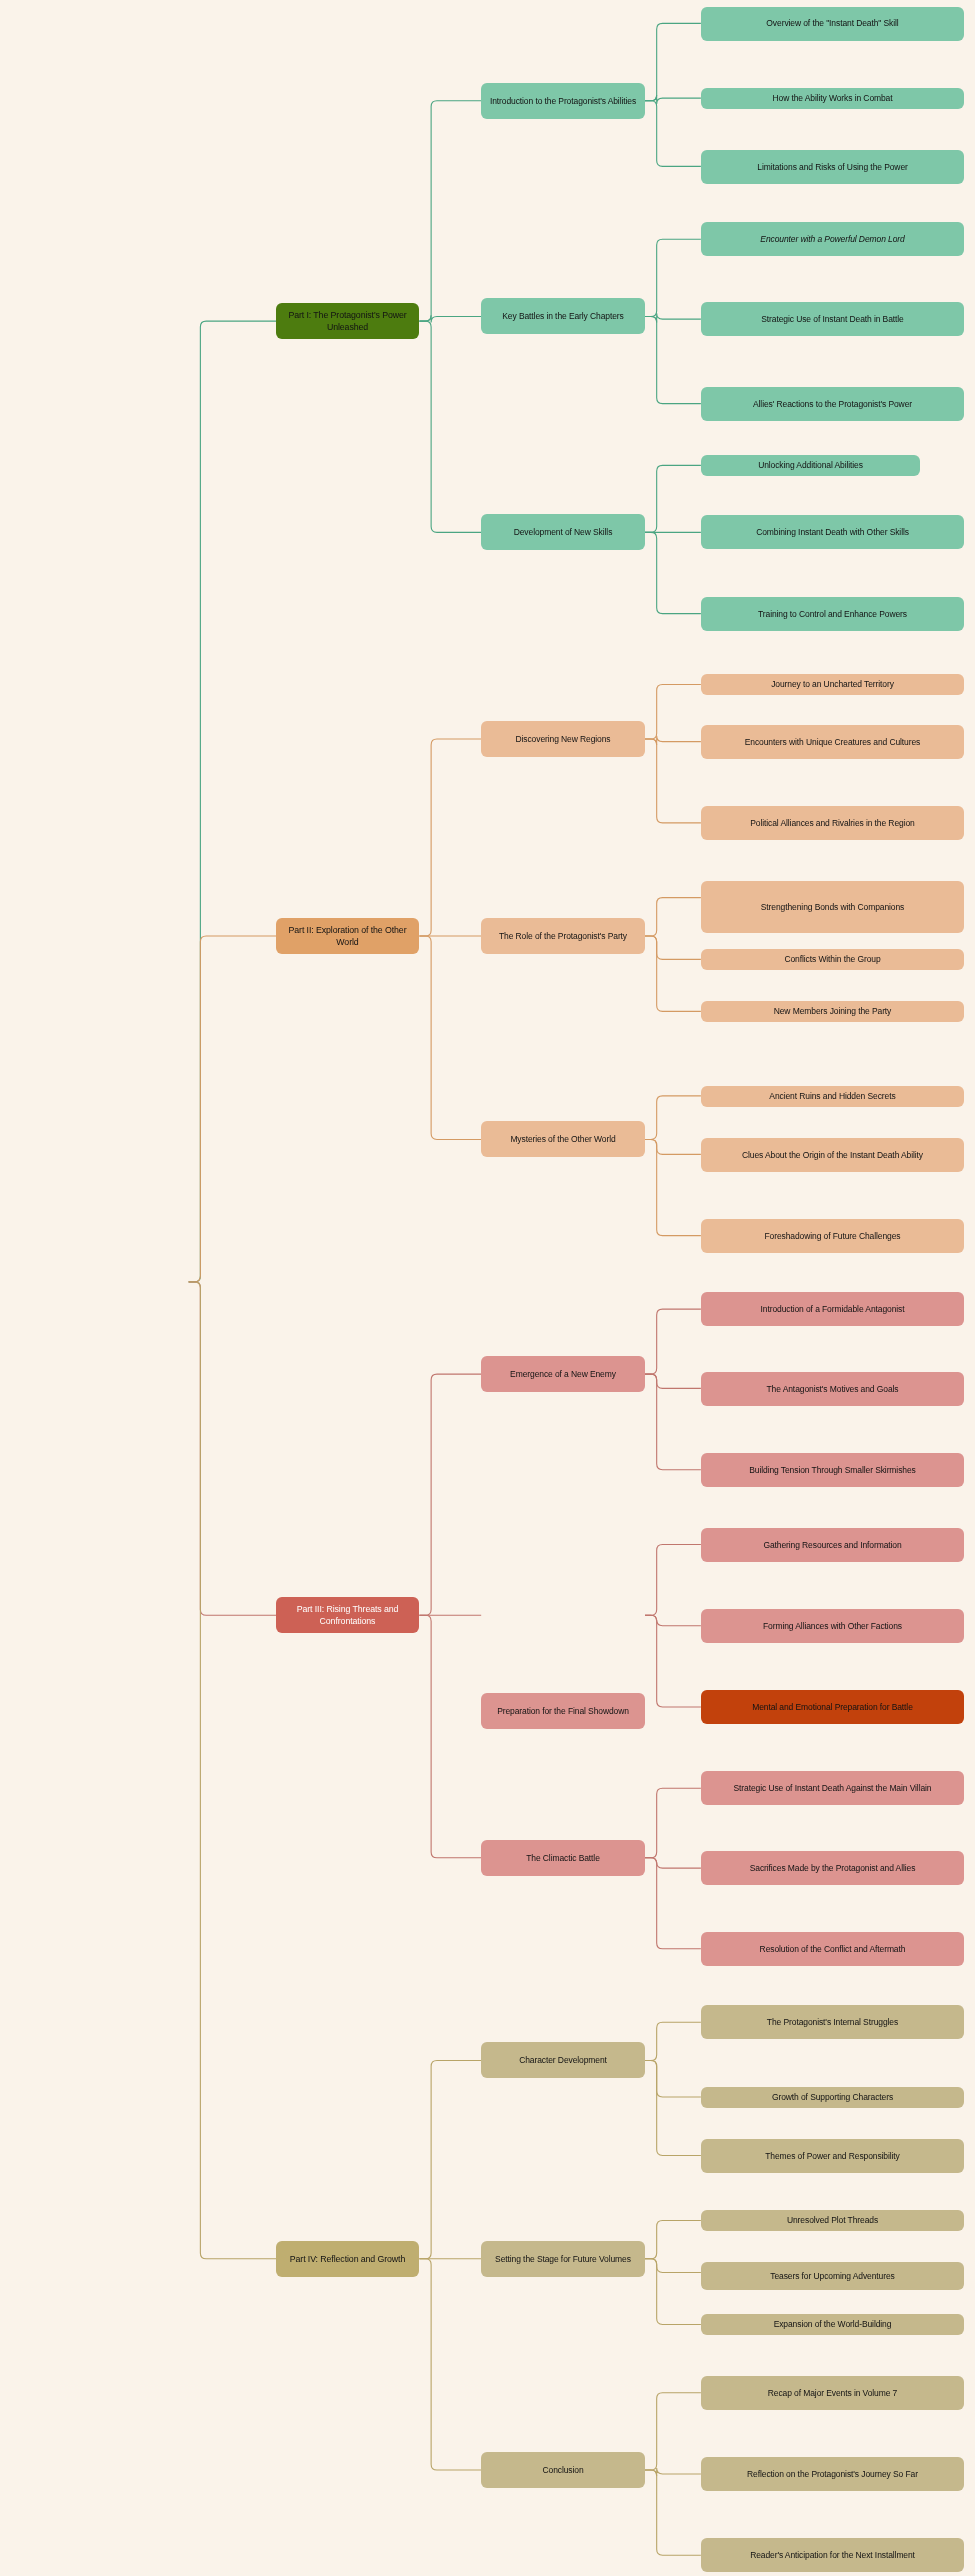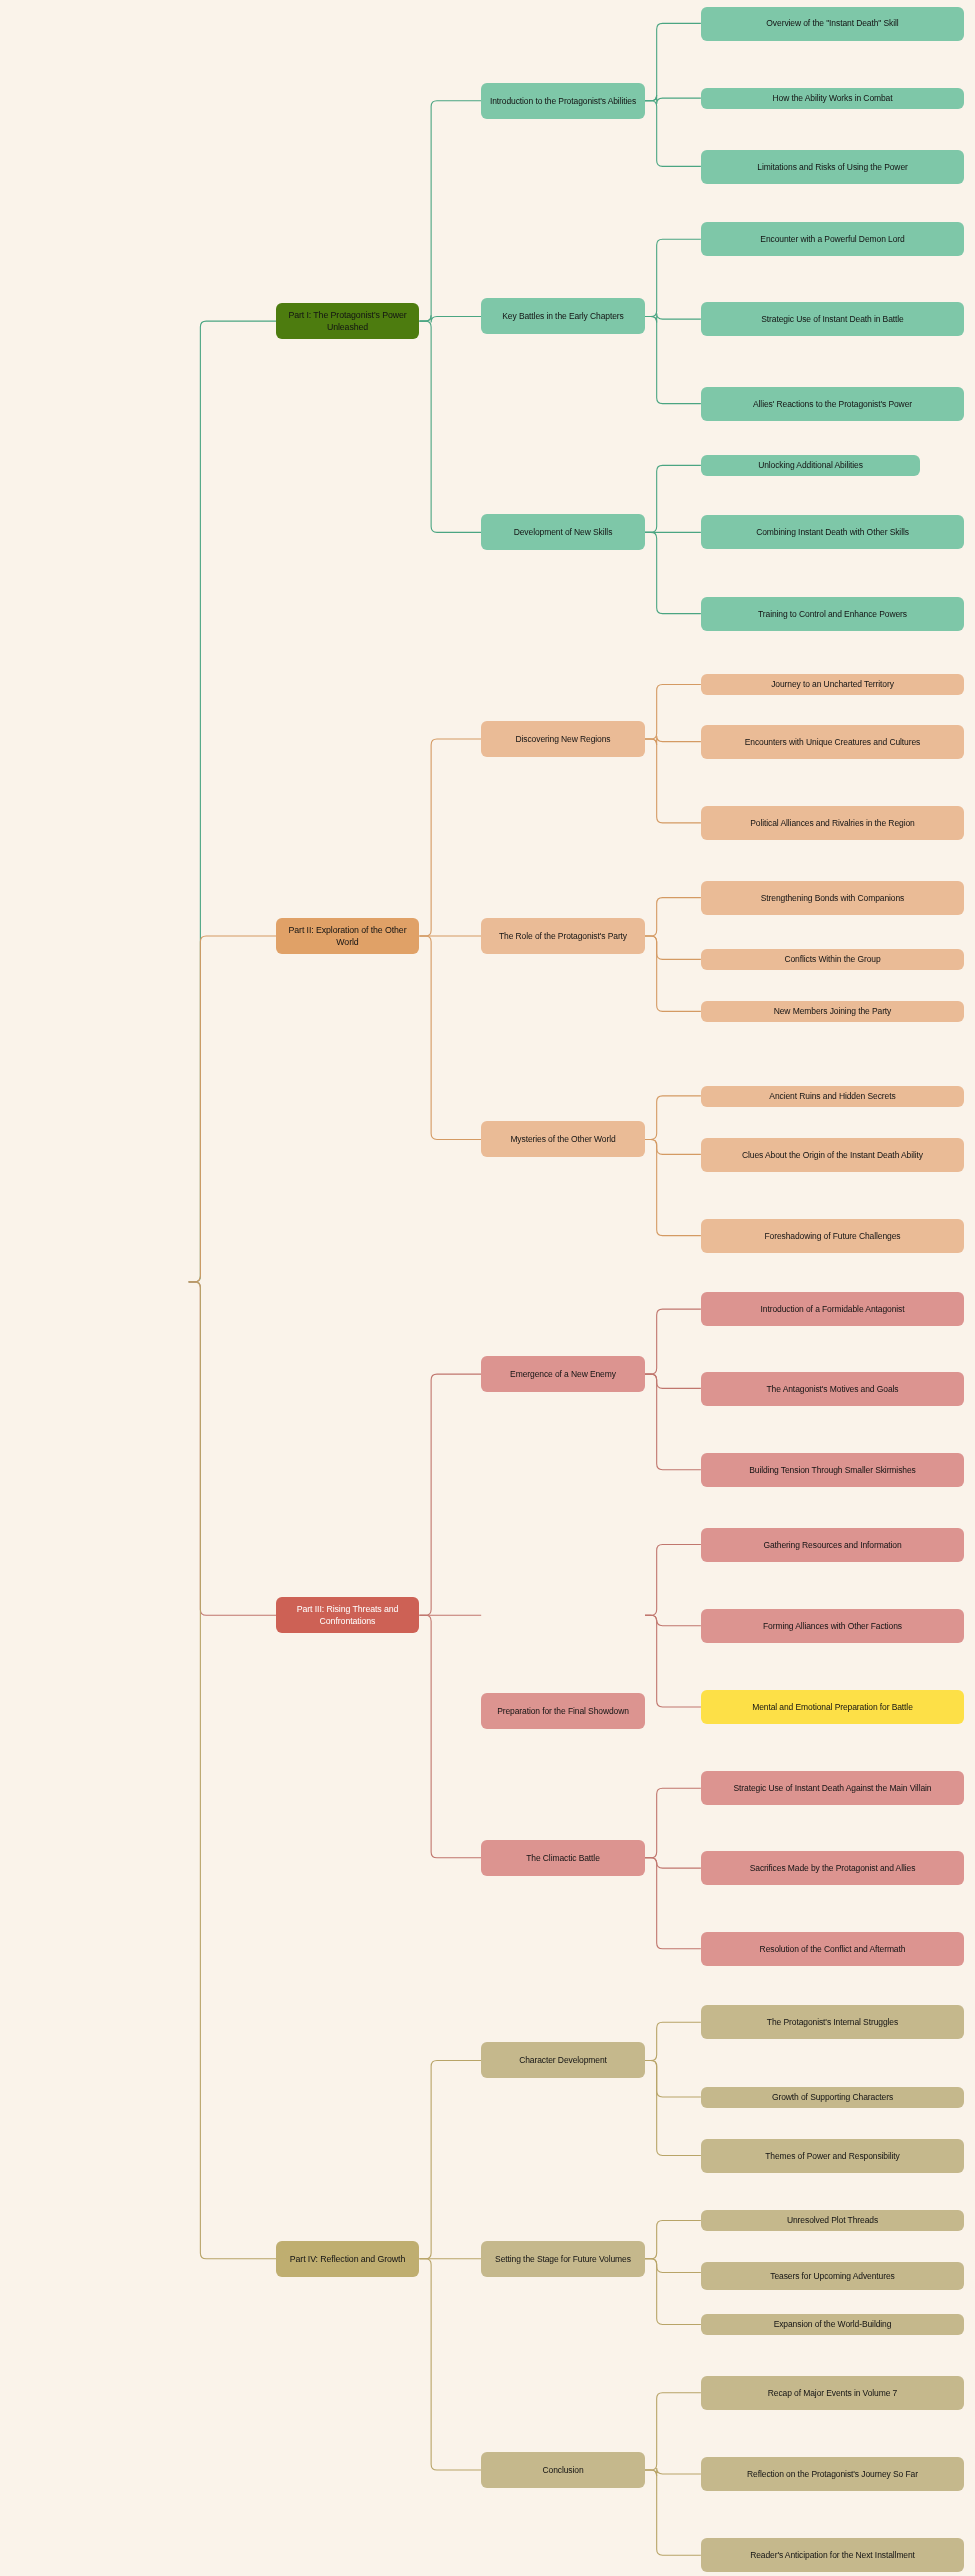--- a/index.html
+++ b/index.html
@@ -122,21 +122,21 @@
     </div>
     <div class="node node-l3" style="left: 701px; top: 88px; width: 263px; min-height: 21px; height: 21px; background: rgb(126, 199, 168); color: rgb(19, 19, 19);">
       <span class="txt">How the Ability Works in Combat</span>
     </div>
     <div class="node node-l3" style="left: 701px; top: 150px; width: 263px; min-height: 34px; height: 34px; background: rgb(126, 199, 168); color: rgb(19, 19, 19);">
       <span class="txt">Limitations and Risks of Using the Power</span>
     </div>
     <div class="node node-l2" style="left: 481px; top: 298px; width: 164px; min-height: 36px; height: 36px; background: rgb(126, 199, 168); color: rgb(19, 19, 19);">
       <span class="txt">Key Battles in the Early Chapters</span>
     </div>
-    <div class="node node-l3" style="left: 701px; top: 222px; width: 263px; min-height: 34px; height: 34px; background: rgb(126, 199, 168); color: rgb(19, 19, 19);">
+    <div class="node node-l3" style="left: 701px; top: 222px; width: 263px; min-height: 34px; height: 34px; background: rgb(126, 199, 168); color: rgb(19, 19, 19); font-style: italic;">
       <span class="txt">Encounter with a Powerful Demon Lord</span>
     </div>
     <div class="node node-l3" style="left: 701px; top: 302px; width: 263px; min-height: 34px; height: 34px; background: rgb(126, 199, 168); color: rgb(19, 19, 19);">
       <span class="txt">Strategic Use of Instant Death in Battle</span>
     </div>
     <div class="node node-l3" style="left: 701px; top: 387px; width: 263px; min-height: 34px; height: 34px; background: rgb(126, 199, 168); color: rgb(19, 19, 19);">
       <span class="txt">Allies' Reactions to the Protagonist's Power</span>
     </div>
     <div class="node node-l2" style="left: 481px; top: 514px; width: 164px; min-height: 36px; height: 36px; background: rgb(126, 199, 168); color: rgb(19, 19, 19);">
       <span class="txt">Development of New Skills</span>
@@ -161,21 +161,21 @@
     </div>
     <div class="node node-l3" style="left: 701px; top: 725px; width: 263px; min-height: 34px; height: 34px; background: rgb(234, 187, 150); color: rgb(19, 19, 19);">
       <span class="txt">Encounters with Unique Creatures and Cultures</span>
     </div>
     <div class="node node-l3" style="left: 701px; top: 806px; width: 263px; min-height: 34px; height: 34px; background: rgb(234, 187, 150); color: rgb(19, 19, 19);">
       <span class="txt">Political Alliances and Rivalries in the Region</span>
     </div>
     <div class="node node-l2" style="left: 481px; top: 918px; width: 164px; min-height: 36px; height: 36px; background: rgb(234, 187, 150); color: rgb(19, 19, 19);">
       <span class="txt">The Role of the Protagonist's Party</span>
     </div>
-    <div class="node node-l3" style="left: 701px; top: 881px; width: 263px; min-height: 34px; height: 34px; background: rgb(234, 187, 150); color: rgb(19, 19, 19); text-align: center;">
+    <div class="node node-l3" style="left: 701px; top: 881px; width: 263px; min-height: 34px; height: 52px; background: rgb(234, 187, 150); color: rgb(19, 19, 19); text-align: center;">
       <span class="txt">Strengthening Bonds with Companions</span>
     </div>
     <div class="node node-l3" style="left: 701px; top: 949px; width: 263px; min-height: 21px; height: 21px; background: rgb(234, 187, 150); color: rgb(19, 19, 19);">
       <span class="txt">Conflicts Within the Group</span>
     </div>
     <div class="node node-l3" style="left: 701px; top: 1001px; width: 263px; min-height: 21px; height: 21px; background: rgb(234, 187, 150); color: rgb(19, 19, 19);">
       <span class="txt">New Members Joining the Party</span>
     </div>
     <div class="node node-l2" style="left: 481px; top: 1121px; width: 164px; min-height: 36px; height: 36px; background: rgb(234, 187, 150); color: rgb(19, 19, 19);">
       <span class="txt">Mysteries of the Other World</span>
@@ -206,21 +206,21 @@
     </div>
     <div class="node node-l2" style="left: 481px; top: 1693px; width: 164px; min-height: 36px; height: 36px; background: rgb(220, 148, 144); color: rgb(19, 19, 19);">
       <span class="txt">Preparation for the Final Showdown</span>
     </div>
     <div class="node node-l3" style="left: 701px; top: 1528px; width: 263px; min-height: 34px; height: 34px; background: rgb(220, 148, 144); color: rgb(19, 19, 19);">
       <span class="txt">Gathering Resources and Information</span>
     </div>
     <div class="node node-l3" style="left: 701px; top: 1609px; width: 263px; min-height: 34px; height: 34px; background: rgb(220, 148, 144); color: rgb(19, 19, 19);">
       <span class="txt">Forming Alliances with Other Factions</span>
     </div>
-    <div class="node node-l3" style="left: 701px; top: 1690px; width: 263px; min-height: 34px; height: 34px; background: #fde047; color: rgb(19, 19, 19); justify-content: center;">
+    <div class="node node-l3" style="left: 701px; top: 1690px; width: 263px; min-height: 34px; height: 34px; background: #c2410c; color: rgb(19, 19, 19); justify-content: center;">
       <span class="txt">Mental and Emotional Preparation for Battle</span>
     </div>
     <div class="node node-l2" style="left: 481px; top: 1840px; width: 164px; min-height: 36px; height: 36px; background: rgb(220, 148, 144); color: rgb(19, 19, 19);">
       <span class="txt">The Climactic Battle</span>
     </div>
     <div class="node node-l3" style="left: 701px; top: 1771px; width: 263px; min-height: 34px; height: 34px; background: rgb(220, 148, 144); color: rgb(19, 19, 19);">
       <span class="txt">Strategic Use of Instant Death Against the Main Villain</span>
     </div>
     <div class="node node-l3" style="left: 701px; top: 1851px; width: 263px; min-height: 34px; height: 34px; background: rgb(220, 148, 144); color: rgb(19, 19, 19);">
       <span class="txt">Sacrifices Made by the Protagonist and Allies</span>

